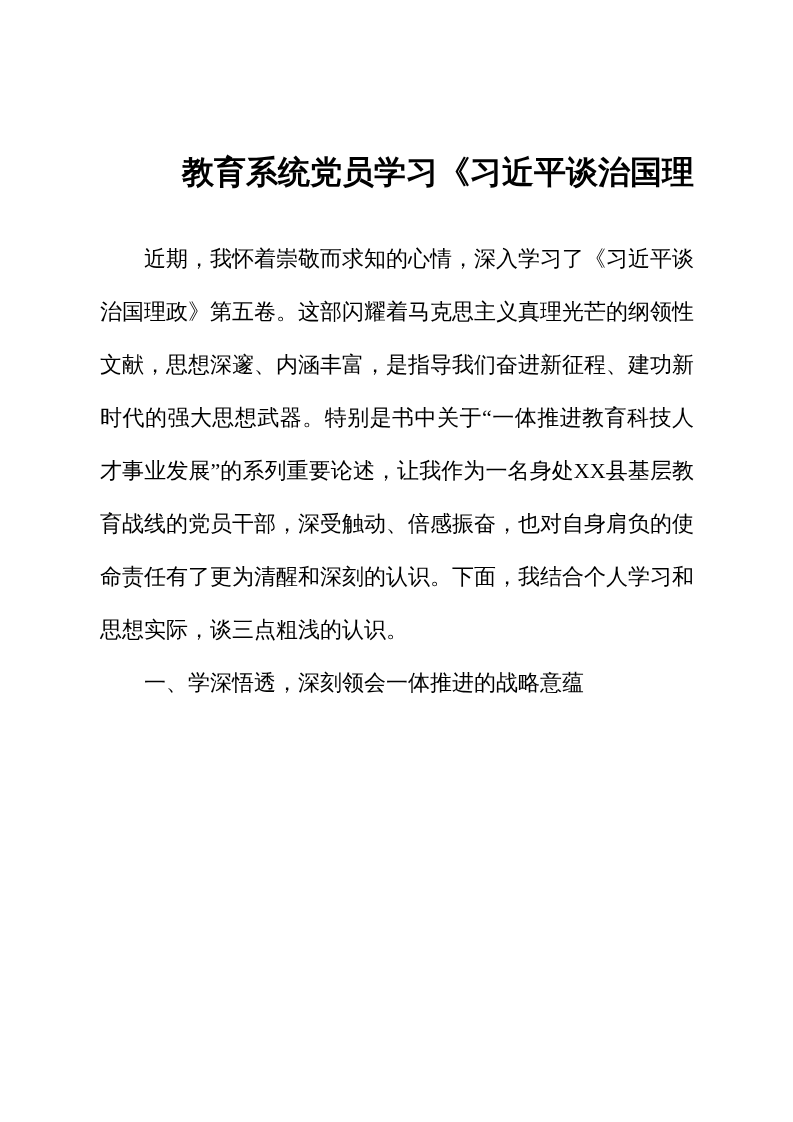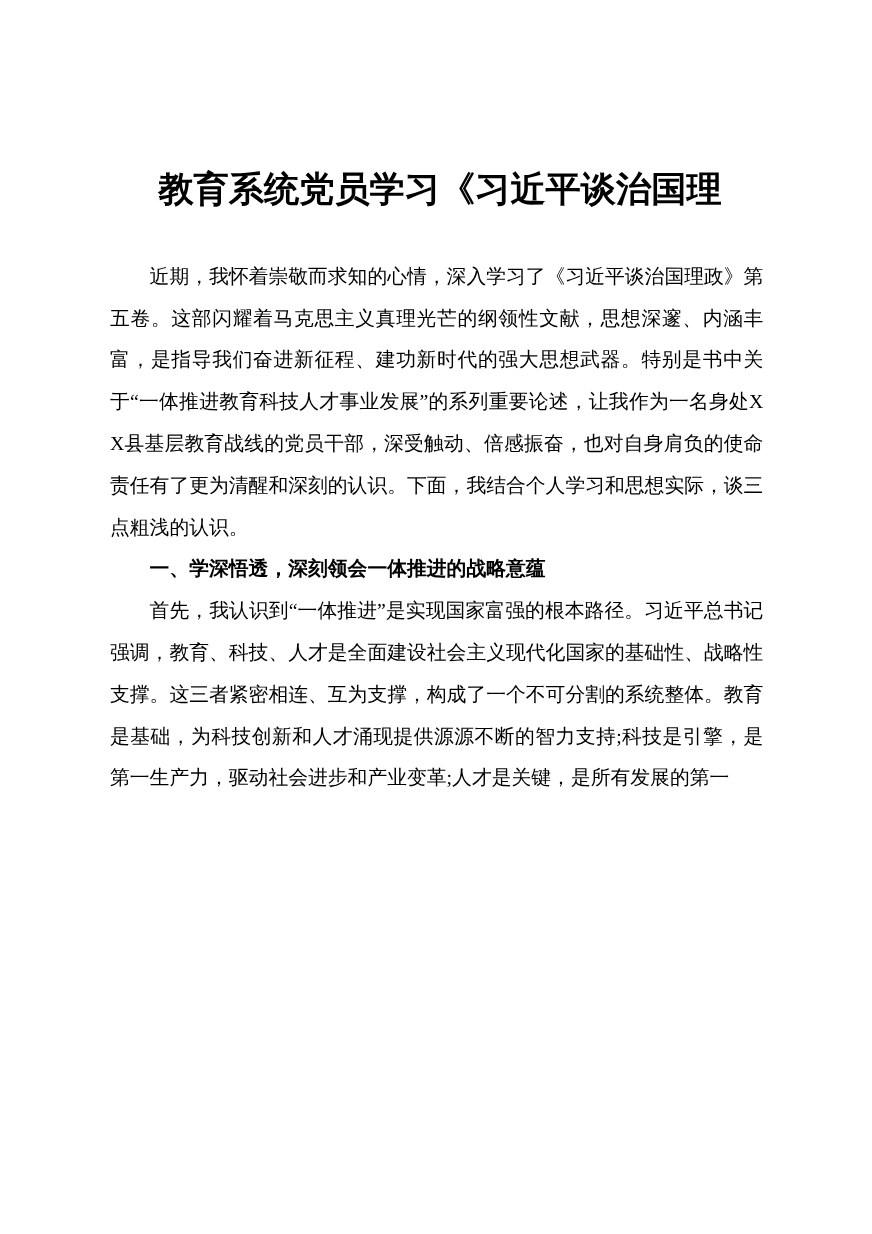--- a/index.html
+++ b/index.html
@@ -15,48 +15,47 @@
     background: #ffffff;
     padding: 150px 99px 0 100px;
     overflow: hidden;
     font-family: "Liberation Serif", "DejaVu Serif", serif;
     color: #000000;
   }
   .doc-title {
     margin: 0 0 38px 0;
     font-size: 32px;
     font-weight: 700;
-    text-align: left;
+    text-align: right;
     line-height: 44px;
   }
   .title-line {
     display: block;
   }
   .title-line.first {
     text-indent: 44px;
   }
   .para {
     margin: 0;
-    font-size: 18px;
-    line-height: 38px;
+    font-size: 22px;
+    line-height: 53px;
     text-align: justify;
     text-indent: 2em;
     word-break: break-all;
   }
   .para.heading {
-    font-weight: 700;
+    font-weight: 400;
   }
 </style>
 </head>
 <body>
 
 <div class="page">
   <h1 class="doc-title">
     <span class="title-line first">教育系统党员学习《习近平谈治国理</span>
   </h1>
 
   <p class="para">近期，我怀着崇敬而求知的心情，深入学习了《习近平谈治国理政》第五卷。这部闪耀着马克思主义真理光芒的纲领性文献，思想深邃、内涵丰富，是指导我们奋进新征程、建功新时代的强大思想武器。特别是书中关于“一体推进教育科技人才事业发展”的系列重要论述，让我作为一名身处XX县基层教育战线的党员干部，深受触动、倍感振奋，也对自身肩负的使命责任有了更为清醒和深刻的认识。下面，我结合个人学习和思想实际，谈三点粗浅的认识。</p>
 
   <p class="para heading">一、学深悟透，深刻领会一体推进的战略意蕴</p>
 
 
-  <p class="para">首先，我认识到“一体推进”是实现国家富强的根本路径。习近平总书记强调，教育、科技、人才是全面建设社会主义现代化国家的基础性、战略性支撑。这三者紧密相连、互为支撑，构成了一个不可分割的系统整体。教育是基础，为科技创新和人才涌现提供源源不断的智力支持;科技是引擎，是第一生产力，驱动社会进步和产业变革;人才是关键，是所有发展的第一</p>
 </div>
 
 </body></html>

